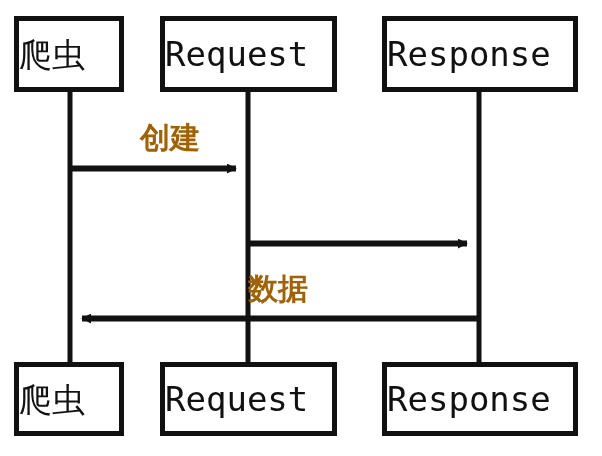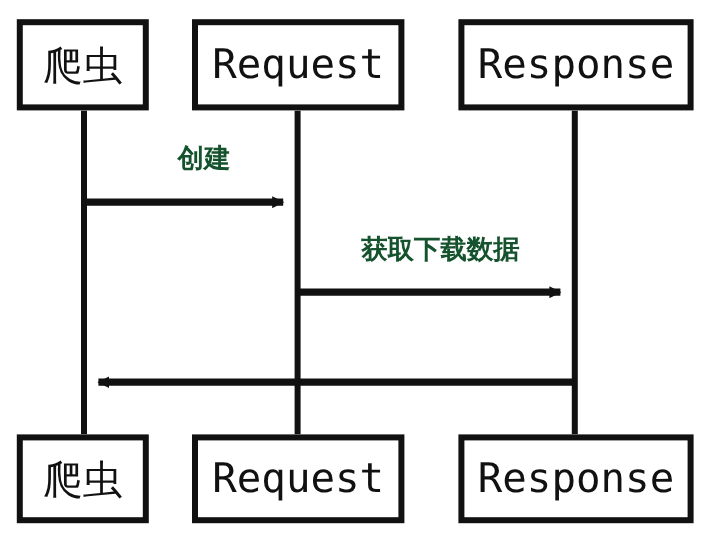--- a/index.html
+++ b/index.html
@@ -24,43 +24,43 @@
     width: 602px;
     height: 456px;
   }
   .participant-box {
     position: absolute;
     box-sizing: border-box;
     background: #ffffff;
     border: 5px solid #111111;
     display: flex;
     align-items: center;
-    justify-content: center;
+    justify-content: flex-start;
     z-index: 3;
   }
   .participant-label {
     color: #111111;
     line-height: 1;
     white-space: nowrap;
   }
   .label-latin {
     font-family: "DejaVu Sans Mono", "Liberation Mono", monospace;
     font-size: 34px;
     letter-spacing: 0px;
   }
   .label-cjk {
     font-family: "DejaVu Sans", "Liberation Sans", sans-serif;
     font-size: 33px;
     font-weight: 500;
   }
   .message-label {
     position: absolute;
-    color: #14532d;
-    font-family: Liberation Mono, monospace;
-    font-size: 22px;
+    color: #a16207;
+    font-family: Liberation Serif, serif;
+    font-size: 30px;
     font-weight: 600;
     line-height: 1;
     white-space: nowrap;
     z-index: 4;
     transform: translateX(-50%);
   }
 </style>
 </head>
 <body>
 
@@ -96,22 +96,22 @@
   <div class="participant-box" style="left:160px; top:16px; width:177px; height:76px;">
     <span class="participant-label label-latin">Request</span>
   </div>
 
   <div class="participant-box" style="left:382px; top:16px; width:196px; height:76px;">
     <span class="participant-label label-latin">Response</span>
   </div>
 
   <div class="message-label" style="left:170px; top:123px;">创建</div>
 
-  <div class="message-label" style="left:367px; top:199px;">获取下载数据</div>
 
+  <div class="message-label" style="left:278px; top:274px;">数据</div>
 
   <div class="participant-box" style="left:14px; top:362px; width:110px; height:74px;">
     <span class="participant-label label-cjk">爬虫</span>
   </div>
 
   <div class="participant-box" style="left:160px; top:362px; width:177px; height:74px;">
     <span class="participant-label label-latin">Request</span>
   </div>
 
   <div class="participant-box" style="left:382px; top:362px; width:196px; height:74px;">

